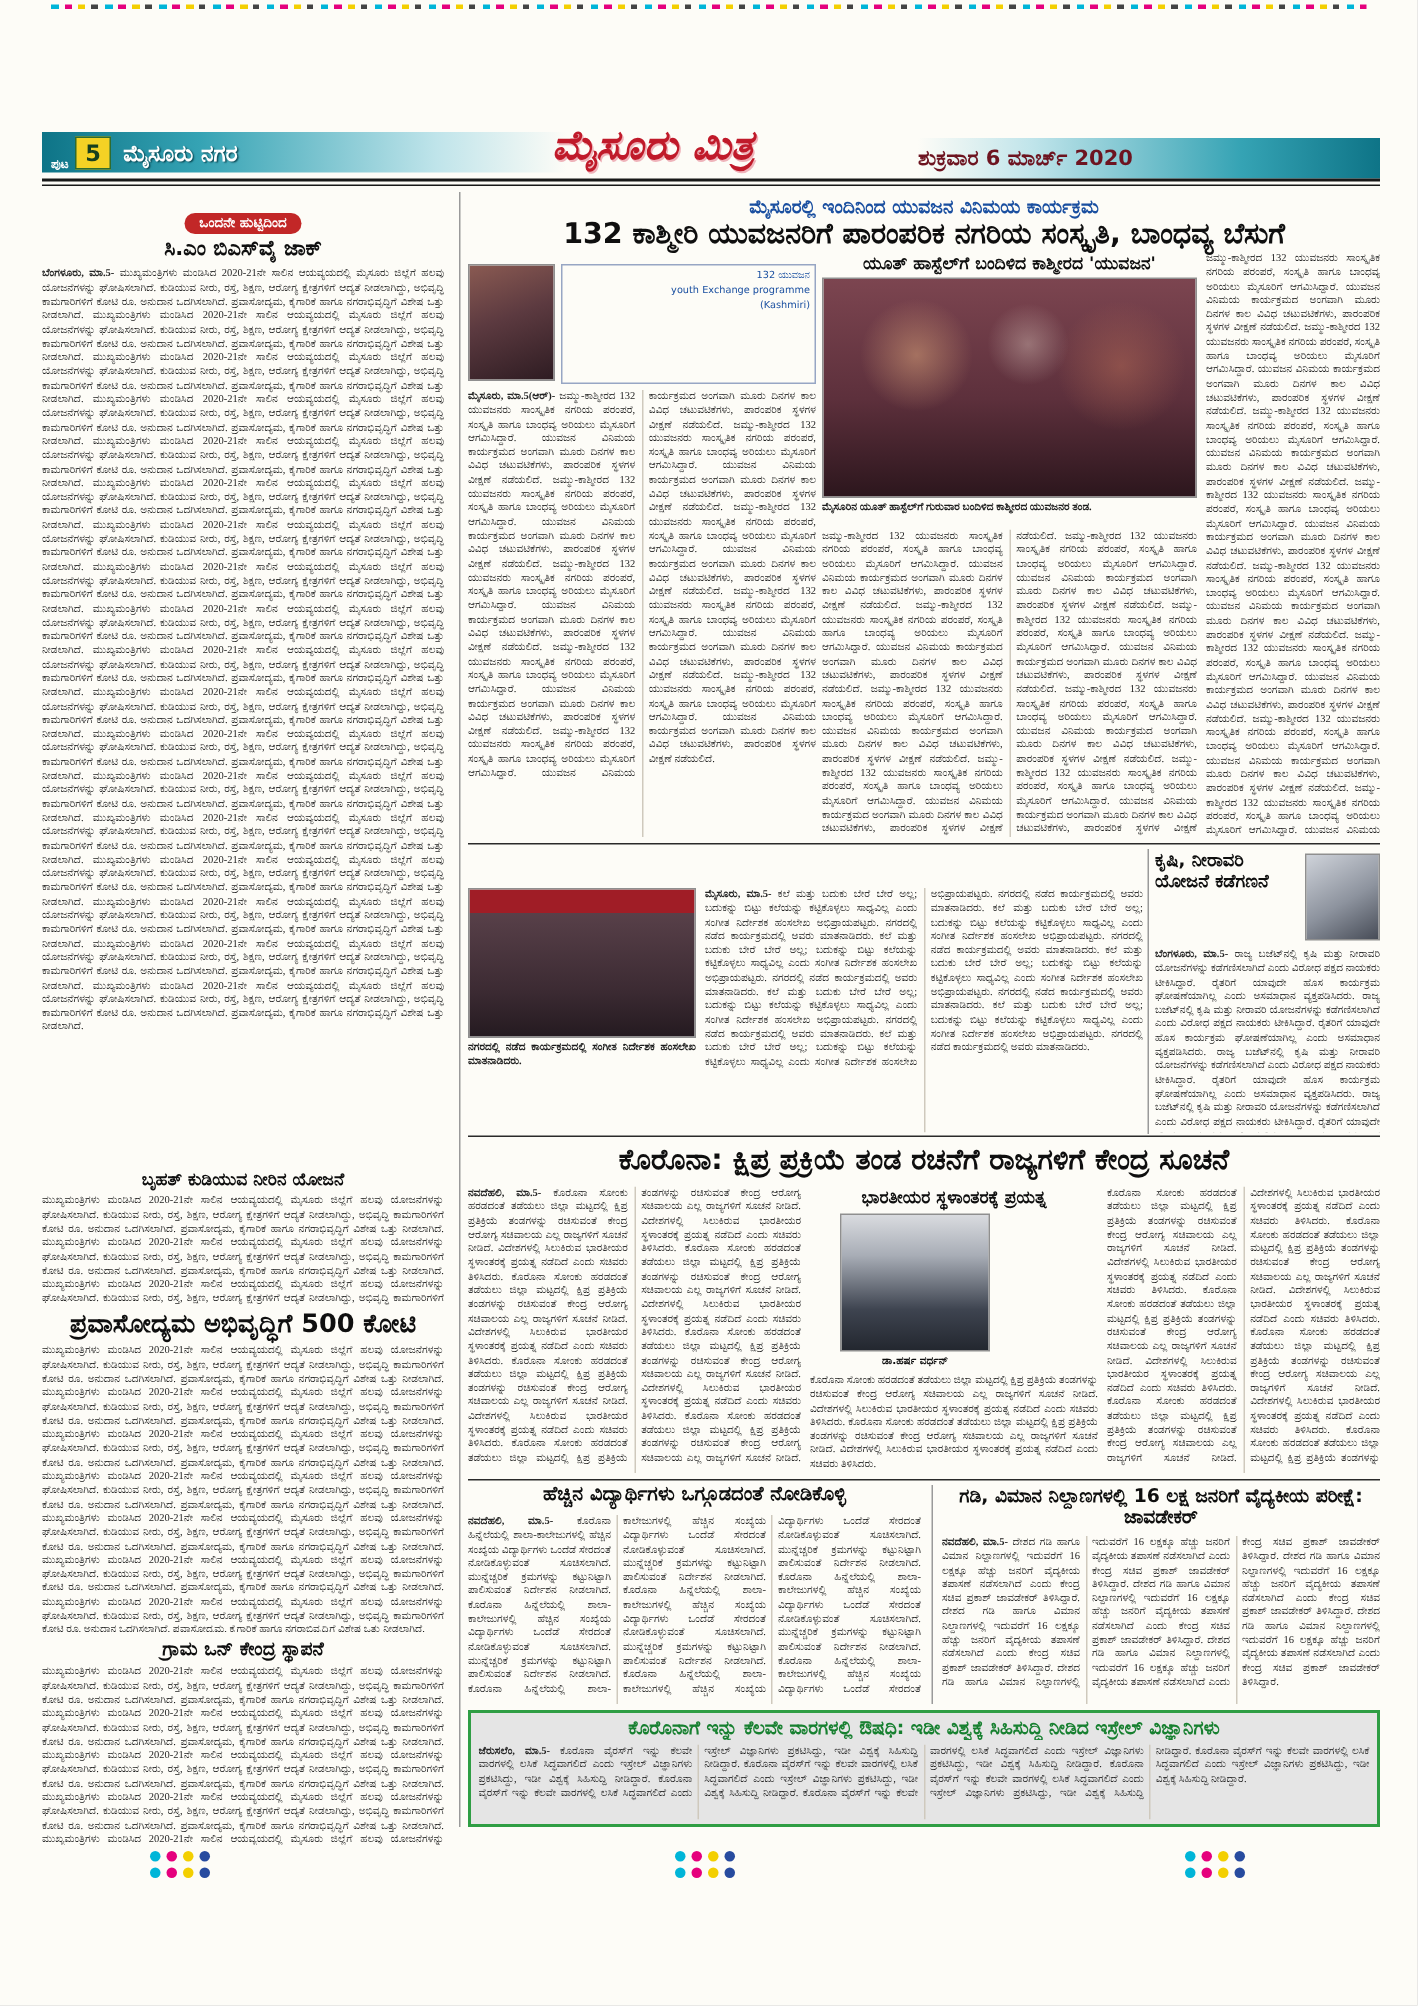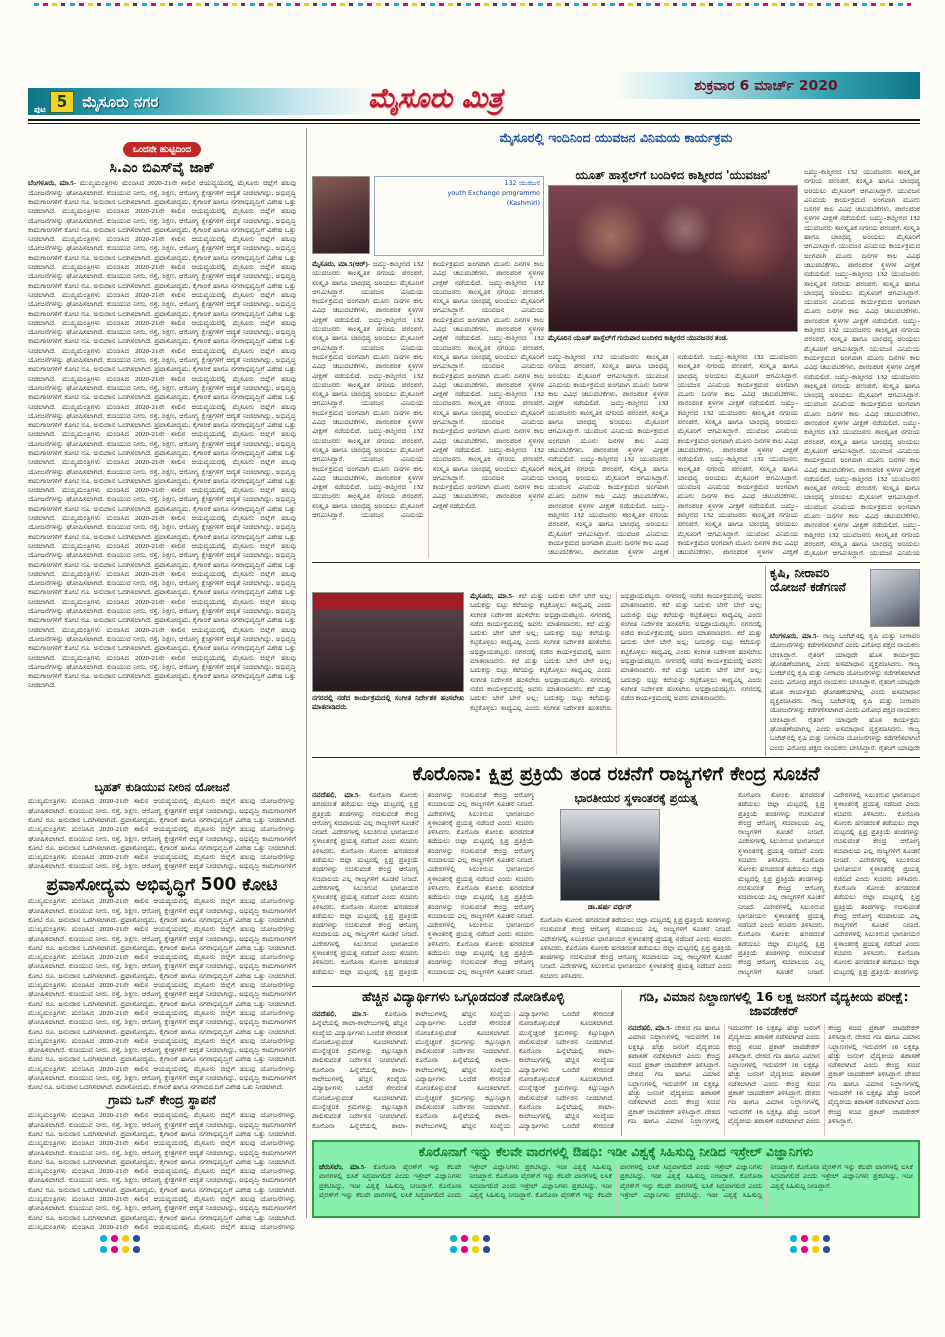--- a/index.html
+++ b/index.html
@@ -34,21 +34,21 @@
   <div class="abs" style="left:34px;top:3px;width:877px;height:3px;background:repeating-linear-gradient(90deg,#00b5d8 0 5px,transparent 5px 9px,#e5007d 9px 14px,transparent 14px 18px,#f3cf00 18px 23px,transparent 23px 27px,#444 27px 31px,transparent 31px 36px)"></div>
 
   <div class="abs" style="left:28px;top:88px;width:350px;height:27px;display:flex;align-items:center;background:linear-gradient(90deg,#0e7487,#35a3b4 30%,#bfe4ea 75%,rgba(253,252,247,0))">
     <span class="hl" style="color:#fff;font-size:8px;margin:16px 4px 0 6px">ಪುಟ</span>
     <span class="hl" style="background:#f4d225;border:1px solid #2f6b2f;color:#173f1e;font-size:15px;padding:0 6px;line-height:20px">5</span>
     <span class="hl" style="color:#fff;font-size:15px;margin-left:8px;text-shadow:1px 1px 1px #0a4a56">ಮೈಸೂರು ನಗರ</span>
   </div>
 
   <div class="abs" style="left:368px;top:82px;width:250px;text-align:left;font-family:'DejaVu Serif','Liberation Serif',serif;font-style:italic;font-weight:bold;font-size:27px;color:#c01a2a;text-shadow:1px 1px 0 #efb3ba">ಮೈಸೂರು ಮಿತ್ರ</div>
 
-  <div class="abs" style="left:612px;top:72px;width:308px;height:27px;display:flex;align-items:center;justify-content:center;background:linear-gradient(270deg,#0e7487,#35a3b4 30%,#bfe4ea 75%,rgba(253,252,247,0))">
+  <div class="abs" style="left:612px;top:92px;width:308px;height:27px;display:flex;align-items:center;justify-content:flex-start;background:linear-gradient(270deg,#0e7487,#35a3b4 30%,#bfe4ea 75%,rgba(253,252,247,0))">
     <span class="hl" style="font-size:14px;color:#6d1420">ಶುಕ್ರವಾರ 6 ಮಾರ್ಚ್ 2020</span>
   </div>
 
   <div class="abs" style="left:28px;top:119px;width:892px;height:5px;border-top:2px solid #181818;border-bottom:1px solid #181818"></div>
 
   <div class="abs" style="left:28px;top:140px;width:274px;height:1090px;padding-right:6px;display:flex;flex-direction:column">
     <div class="hl" style="background:#c22727;color:#fff;font-size:9px;padding:2px 10px;border-radius:9px;margin:2px auto 3px;width:max-content;max-width:100%">ಒಂದನೇ ಹುಟ್ಟಿದಿಂದ</div>
     <div class="hl center" style="font-size:14px;line-height:1.1;margin-bottom:4px">ಸಿ.ಎಂ ಬಿಎಸ್‌ವೈ ಜಾಕ್</div>
     <div class="body-txt" style="height:598px">
       <b>ಬೆಂಗಳೂರು, ಮಾ.5-</b>
@@ -64,20 +64,21 @@
     </div>
     <div class="hl center" style="font-size:12.5px;margin:3px 0">ಗ್ರಾಮ ಒನ್ ಕೇಂದ್ರ ಸ್ಥಾಪನೆ</div>
     <div class="body-txt" style="flex:1">
       <span>ಮುಖ್ಯಮಂತ್ರಿಗಳು ಮಂಡಿಸಿದ 2020-21ನೇ ಸಾಲಿನ ಆಯವ್ಯಯದಲ್ಲಿ ಮೈಸೂರು ಜಿಲ್ಲೆಗೆ ಹಲವು ಯೋಜನೆಗಳನ್ನು ಘೋಷಿಸಲಾಗಿದೆ. ಕುಡಿಯುವ ನೀರು, ರಸ್ತೆ, ಶಿಕ್ಷಣ, ಆರೋಗ್ಯ ಕ್ಷೇತ್ರಗಳಿಗೆ ಆದ್ಯತೆ ನೀಡಲಾಗಿದ್ದು, ಅಭಿವೃದ್ಧಿ ಕಾಮಗಾರಿಗಳಿಗೆ ಕೋಟಿ ರೂ. ಅನುದಾನ ಒದಗಿಸಲಾಗಿದೆ. ಪ್ರವಾಸೋದ್ಯಮ, ಕೈಗಾರಿಕೆ ಹಾಗೂ ನಗರಾಭಿವೃದ್ಧಿಗೆ ವಿಶೇಷ ಒತ್ತು ನೀಡಲಾಗಿದೆ. ಮುಖ್ಯಮಂತ್ರಿಗಳು ಮಂಡಿಸಿದ 2020-21ನೇ ಸಾಲಿನ ಆಯವ್ಯಯದಲ್ಲಿ ಮೈಸೂರು ಜಿಲ್ಲೆಗೆ ಹಲವು ಯೋಜನೆಗಳನ್ನು ಘೋಷಿಸಲಾಗಿದೆ. ಕುಡಿಯುವ ನೀರು, ರಸ್ತೆ, ಶಿಕ್ಷಣ, ಆರೋಗ್ಯ ಕ್ಷೇತ್ರಗಳಿಗೆ ಆದ್ಯತೆ ನೀಡಲಾಗಿದ್ದು, ಅಭಿವೃದ್ಧಿ ಕಾಮಗಾರಿಗಳಿಗೆ ಕೋಟಿ ರೂ. ಅನುದಾನ ಒದಗಿಸಲಾಗಿದೆ. ಪ್ರವಾಸೋದ್ಯಮ, ಕೈಗಾರಿಕೆ ಹಾಗೂ ನಗರಾಭಿವೃದ್ಧಿಗೆ ವಿಶೇಷ ಒತ್ತು ನೀಡಲಾಗಿದೆ. ಮುಖ್ಯಮಂತ್ರಿಗಳು ಮಂಡಿಸಿದ 2020-21ನೇ ಸಾಲಿನ ಆಯವ್ಯಯದಲ್ಲಿ ಮೈಸೂರು ಜಿಲ್ಲೆಗೆ ಹಲವು ಯೋಜನೆಗಳನ್ನು ಘೋಷಿಸಲಾಗಿದೆ. ಕುಡಿಯುವ ನೀರು, ರಸ್ತೆ, ಶಿಕ್ಷಣ, ಆರೋಗ್ಯ ಕ್ಷೇತ್ರಗಳಿಗೆ ಆದ್ಯತೆ ನೀಡಲಾಗಿದ್ದು, ಅಭಿವೃದ್ಧಿ ಕಾಮಗಾರಿಗಳಿಗೆ ಕೋಟಿ ರೂ. ಅನುದಾನ ಒದಗಿಸಲಾಗಿದೆ. ಪ್ರವಾಸೋದ್ಯಮ, ಕೈಗಾರಿಕೆ ಹಾಗೂ ನಗರಾಭಿವೃದ್ಧಿಗೆ ವಿಶೇಷ ಒತ್ತು ನೀಡಲಾಗಿದೆ. ಮುಖ್ಯಮಂತ್ರಿಗಳು ಮಂಡಿಸಿದ 2020-21ನೇ ಸಾಲಿನ ಆಯವ್ಯಯದಲ್ಲಿ ಮೈಸೂರು ಜಿಲ್ಲೆಗೆ ಹಲವು ಯೋಜನೆಗಳನ್ನು ಘೋಷಿಸಲಾಗಿದೆ. ಕುಡಿಯುವ ನೀರು, ರಸ್ತೆ, ಶಿಕ್ಷಣ, ಆರೋಗ್ಯ ಕ್ಷೇತ್ರಗಳಿಗೆ ಆದ್ಯತೆ ನೀಡಲಾಗಿದ್ದು, ಅಭಿವೃದ್ಧಿ ಕಾಮಗಾರಿಗಳಿಗೆ ಕೋಟಿ ರೂ. ಅನುದಾನ ಒದಗಿಸಲಾಗಿದೆ. ಪ್ರವಾಸೋದ್ಯಮ, ಕೈಗಾರಿಕೆ ಹಾಗೂ ನಗರಾಭಿವೃದ್ಧಿಗೆ ವಿಶೇಷ ಒತ್ತು ನೀಡಲಾಗಿದೆ. ಮುಖ್ಯಮಂತ್ರಿಗಳು ಮಂಡಿಸಿದ 2020-21ನೇ ಸಾಲಿನ ಆಯವ್ಯಯದಲ್ಲಿ ಮೈಸೂರು ಜಿಲ್ಲೆಗೆ ಹಲವು ಯೋಜನೆಗಳನ್ನು ಘೋಷಿಸಲಾಗಿದೆ. ಕುಡಿಯುವ ನೀರು, ರಸ್ತೆ, ಶಿಕ್ಷಣ, ಆರೋಗ್ಯ ಕ್ಷೇತ್ರಗಳಿಗೆ ಆದ್ಯತೆ ನೀಡಲಾಗಿದ್ದು, ಅಭಿವೃದ್ಧಿ ಕಾಮಗಾರಿಗಳಿಗೆ ಕೋಟಿ ರೂ. ಅನುದಾನ ಒದಗಿಸಲಾಗಿದೆ. ಪ್ರವಾಸೋದ್ಯಮ, ಕೈಗಾರಿಕೆ ಹಾಗೂ ನಗರಾಭಿವೃದ್ಧಿಗೆ ವಿಶೇಷ ಒತ್ತು ನೀಡಲಾಗಿದೆ. </span>
     </div>
   </div>
 
   <div class="abs rule-v" style="left:306px;top:128px;height:1090px"></div>
 
   <div class="abs hl center" style="left:312px;top:130px;width:608px;font-size:12.5px;color:#1a4fa0">ಮೈಸೂರಲ್ಲಿ ಇಂದಿನಿಂದ ಯುವಜನ ವಿನಿಮಯ ಕಾರ್ಯಕ್ರಮ</div>
+  <div class="abs hl center" style="left:312px;top:146px;width:608px;height:28px;font-size:19px;line-height:1.1;overflow:hidden">132 ಕಾಶ್ಮೀರಿ ಯುವಜನರಿಗೆ ಪಾರಂಪರಿಕ ನಗರಿಯ ಸಂಸ್ಕೃತಿ, ಬಾಂಧವ್ಯ ಬೆಸುಗೆ</div>
 
   <div class="abs" style="left:312px;top:176px;width:232px;height:384px">
     <div style="display:flex;gap:4px;height:80px">
       <div class="photo" style="width:58px;height:78px;background:linear-gradient(160deg,#8a5a52 0%,#5c3a40 45%,#2e1c22 100%)"></div>
       <div class="inset">
         <div>132 ಯುವಜನ</div>
         <div>youth Exchange programme</div>
         <div>(Kashmiri)</div>
       </div>
     </div>
@@ -141,21 +142,21 @@
   </div>
 
   <div class="abs rule-v" style="left:621px;top:990px;height:146px"></div>
 
   <div class="abs hl center" style="left:628px;top:990px;width:292px;height:32px;font-size:12.5px;line-height:1.15;overflow:hidden">ಗಡಿ, ವಿಮಾನ ನಿಲ್ದಾಣಗಳಲ್ಲಿ 16 ಲಕ್ಷ ಜನರಿಗೆ ವೈದ್ಯಕೀಯ ಪರೀಕ್ಷೆ: ಜಾವಡೇಕರ್</div>
   <div class="abs body-txt cols3" style="left:628px;top:1024px;width:292px;height:112px">
     <b>ನವದೆಹಲಿ, ಮಾ.5-</b>
     <span>ದೇಶದ ಗಡಿ ಹಾಗೂ ವಿಮಾನ ನಿಲ್ದಾಣಗಳಲ್ಲಿ ಇದುವರೆಗೆ 16 ಲಕ್ಷಕ್ಕೂ ಹೆಚ್ಚು ಜನರಿಗೆ ವೈದ್ಯಕೀಯ ತಪಾಸಣೆ ನಡೆಸಲಾಗಿದೆ ಎಂದು ಕೇಂದ್ರ ಸಚಿವ ಪ್ರಕಾಶ್ ಜಾವಡೇಕರ್ ತಿಳಿಸಿದ್ದಾರೆ. ದೇಶದ ಗಡಿ ಹಾಗೂ ವಿಮಾನ ನಿಲ್ದಾಣಗಳಲ್ಲಿ ಇದುವರೆಗೆ 16 ಲಕ್ಷಕ್ಕೂ ಹೆಚ್ಚು ಜನರಿಗೆ ವೈದ್ಯಕೀಯ ತಪಾಸಣೆ ನಡೆಸಲಾಗಿದೆ ಎಂದು ಕೇಂದ್ರ ಸಚಿವ ಪ್ರಕಾಶ್ ಜಾವಡೇಕರ್ ತಿಳಿಸಿದ್ದಾರೆ. ದೇಶದ ಗಡಿ ಹಾಗೂ ವಿಮಾನ ನಿಲ್ದಾಣಗಳಲ್ಲಿ ಇದುವರೆಗೆ 16 ಲಕ್ಷಕ್ಕೂ ಹೆಚ್ಚು ಜನರಿಗೆ ವೈದ್ಯಕೀಯ ತಪಾಸಣೆ ನಡೆಸಲಾಗಿದೆ ಎಂದು ಕೇಂದ್ರ ಸಚಿವ ಪ್ರಕಾಶ್ ಜಾವಡೇಕರ್ ತಿಳಿಸಿದ್ದಾರೆ. ದೇಶದ ಗಡಿ ಹಾಗೂ ವಿಮಾನ ನಿಲ್ದಾಣಗಳಲ್ಲಿ ಇದುವರೆಗೆ 16 ಲಕ್ಷಕ್ಕೂ ಹೆಚ್ಚು ಜನರಿಗೆ ವೈದ್ಯಕೀಯ ತಪಾಸಣೆ ನಡೆಸಲಾಗಿದೆ ಎಂದು ಕೇಂದ್ರ ಸಚಿವ ಪ್ರಕಾಶ್ ಜಾವಡೇಕರ್ ತಿಳಿಸಿದ್ದಾರೆ. ದೇಶದ ಗಡಿ ಹಾಗೂ ವಿಮಾನ ನಿಲ್ದಾಣಗಳಲ್ಲಿ ಇದುವರೆಗೆ 16 ಲಕ್ಷಕ್ಕೂ ಹೆಚ್ಚು ಜನರಿಗೆ ವೈದ್ಯಕೀಯ ತಪಾಸಣೆ ನಡೆಸಲಾಗಿದೆ ಎಂದು ಕೇಂದ್ರ ಸಚಿವ ಪ್ರಕಾಶ್ ಜಾವಡೇಕರ್ ತಿಳಿಸಿದ್ದಾರೆ. ದೇಶದ ಗಡಿ ಹಾಗೂ ವಿಮಾನ ನಿಲ್ದಾಣಗಳಲ್ಲಿ ಇದುವರೆಗೆ 16 ಲಕ್ಷಕ್ಕೂ ಹೆಚ್ಚು ಜನರಿಗೆ ವೈದ್ಯಕೀಯ ತಪಾಸಣೆ ನಡೆಸಲಾಗಿದೆ ಎಂದು ಕೇಂದ್ರ ಸಚಿವ ಪ್ರಕಾಶ್ ಜಾವಡೇಕರ್ ತಿಳಿಸಿದ್ದಾರೆ. ದೇಶದ ಗಡಿ ಹಾಗೂ ವಿಮಾನ ನಿಲ್ದಾಣಗಳಲ್ಲಿ ಇದುವರೆಗೆ 16 ಲಕ್ಷಕ್ಕೂ ಹೆಚ್ಚು ಜನರಿಗೆ ವೈದ್ಯಕೀಯ ತಪಾಸಣೆ ನಡೆಸಲಾಗಿದೆ ಎಂದು ಕೇಂದ್ರ ಸಚಿವ ಪ್ರಕಾಶ್ ಜಾವಡೇಕರ್ ತಿಳಿಸಿದ್ದಾರೆ. </span>
   </div>
 
-  <div class="abs" style="left:312px;top:1140px;width:608px;height:78px;border:2px solid #2f9e44;padding:3px 5px;background:#86efac">
+  <div class="abs" style="left:312px;top:1140px;width:608px;height:78px;border:2px solid #2f9e44;padding:3px 5px;background:#e5e5e5">
     <div class="hl center" style="font-size:12.5px;line-height:1.05;color:#178030;height:15px;overflow:hidden">ಕೊರೊನಾಗೆ ಇನ್ನು ಕೆಲವೇ ವಾರಗಳಲ್ಲಿ ಔಷಧಿ: ಇಡೀ ವಿಶ್ವಕ್ಕೆ ಸಿಹಿಸುದ್ದಿ ನೀಡಿದ ಇಸ್ರೇಲ್ ವಿಜ್ಞಾನಿಗಳು</div>
     <div class="body-txt cols4" style="height:50px;margin-top:3px">
       <b>ಜೆರುಸಲೆಂ, ಮಾ.5-</b>
       <span>ಕೊರೊನಾ ವೈರಸ್‌ಗೆ ಇನ್ನು ಕೆಲವೇ ವಾರಗಳಲ್ಲಿ ಲಸಿಕೆ ಸಿದ್ಧವಾಗಲಿದೆ ಎಂದು ಇಸ್ರೇಲ್ ವಿಜ್ಞಾನಿಗಳು ಪ್ರಕಟಿಸಿದ್ದು, ಇಡೀ ವಿಶ್ವಕ್ಕೆ ಸಿಹಿಸುದ್ದಿ ನೀಡಿದ್ದಾರೆ. ಕೊರೊನಾ ವೈರಸ್‌ಗೆ ಇನ್ನು ಕೆಲವೇ ವಾರಗಳಲ್ಲಿ ಲಸಿಕೆ ಸಿದ್ಧವಾಗಲಿದೆ ಎಂದು ಇಸ್ರೇಲ್ ವಿಜ್ಞಾನಿಗಳು ಪ್ರಕಟಿಸಿದ್ದು, ಇಡೀ ವಿಶ್ವಕ್ಕೆ ಸಿಹಿಸುದ್ದಿ ನೀಡಿದ್ದಾರೆ. ಕೊರೊನಾ ವೈರಸ್‌ಗೆ ಇನ್ನು ಕೆಲವೇ ವಾರಗಳಲ್ಲಿ ಲಸಿಕೆ ಸಿದ್ಧವಾಗಲಿದೆ ಎಂದು ಇಸ್ರೇಲ್ ವಿಜ್ಞಾನಿಗಳು ಪ್ರಕಟಿಸಿದ್ದು, ಇಡೀ ವಿಶ್ವಕ್ಕೆ ಸಿಹಿಸುದ್ದಿ ನೀಡಿದ್ದಾರೆ. ಕೊರೊನಾ ವೈರಸ್‌ಗೆ ಇನ್ನು ಕೆಲವೇ ವಾರಗಳಲ್ಲಿ ಲಸಿಕೆ ಸಿದ್ಧವಾಗಲಿದೆ ಎಂದು ಇಸ್ರೇಲ್ ವಿಜ್ಞಾನಿಗಳು ಪ್ರಕಟಿಸಿದ್ದು, ಇಡೀ ವಿಶ್ವಕ್ಕೆ ಸಿಹಿಸುದ್ದಿ ನೀಡಿದ್ದಾರೆ. ಕೊರೊನಾ ವೈರಸ್‌ಗೆ ಇನ್ನು ಕೆಲವೇ ವಾರಗಳಲ್ಲಿ ಲಸಿಕೆ ಸಿದ್ಧವಾಗಲಿದೆ ಎಂದು ಇಸ್ರೇಲ್ ವಿಜ್ಞಾನಿಗಳು ಪ್ರಕಟಿಸಿದ್ದು, ಇಡೀ ವಿಶ್ವಕ್ಕೆ ಸಿಹಿಸುದ್ದಿ ನೀಡಿದ್ದಾರೆ. ಕೊರೊನಾ ವೈರಸ್‌ಗೆ ಇನ್ನು ಕೆಲವೇ ವಾರಗಳಲ್ಲಿ ಲಸಿಕೆ ಸಿದ್ಧವಾಗಲಿದೆ ಎಂದು ಇಸ್ರೇಲ್ ವಿಜ್ಞಾನಿಗಳು ಪ್ರಕಟಿಸಿದ್ದು, ಇಡೀ ವಿಶ್ವಕ್ಕೆ ಸಿಹಿಸುದ್ದಿ ನೀಡಿದ್ದಾರೆ. </span>
     </div>
   </div>
 
   <div class="abs" style="left:100px;top:1228px">
     <span class="dot" style="background:#00b5d8"></span><span class="dot" style="background:#e5007d"></span><span class="dot" style="background:#f3cf00"></span><span class="dot" style="background:#274b9f"></span>
   </div>

